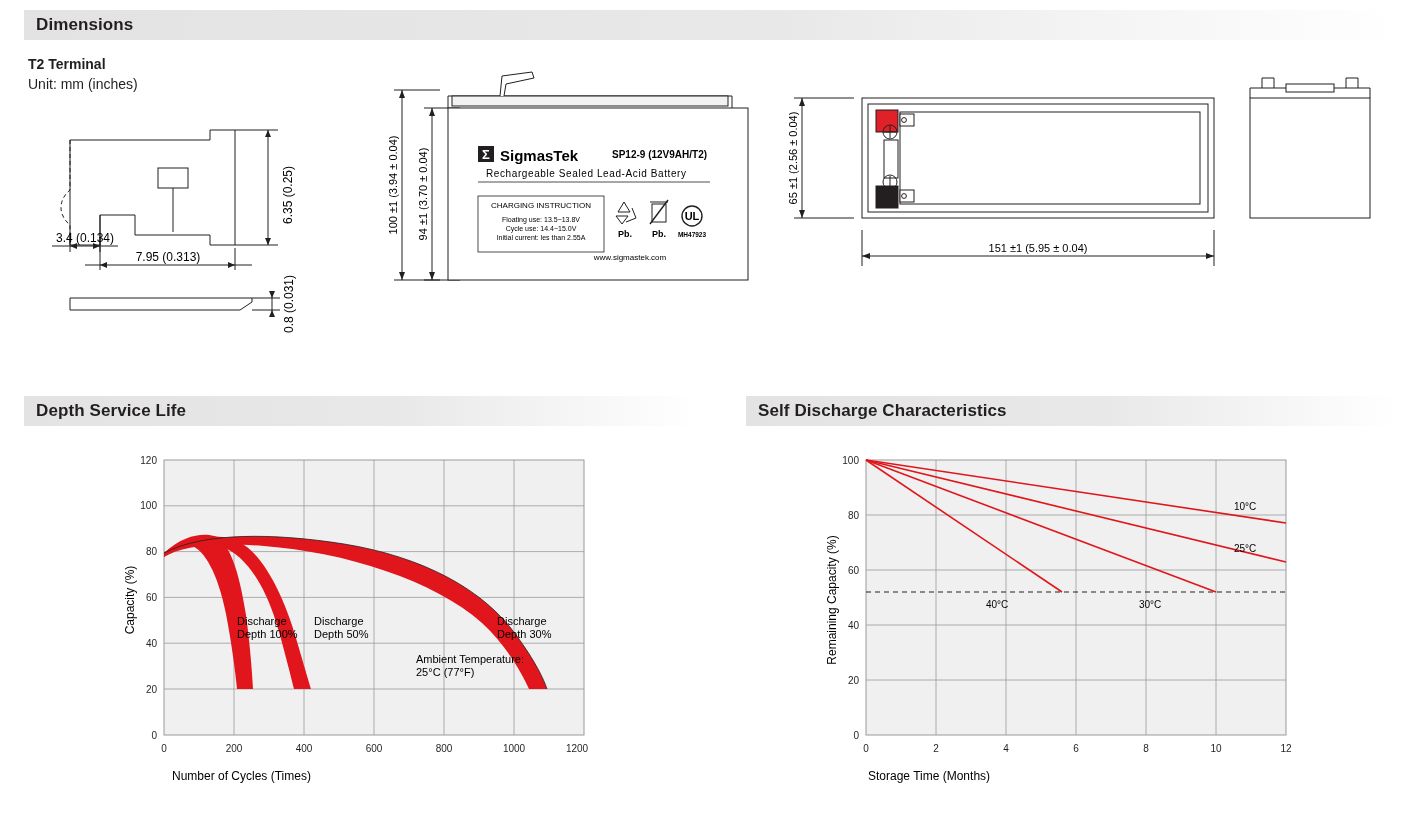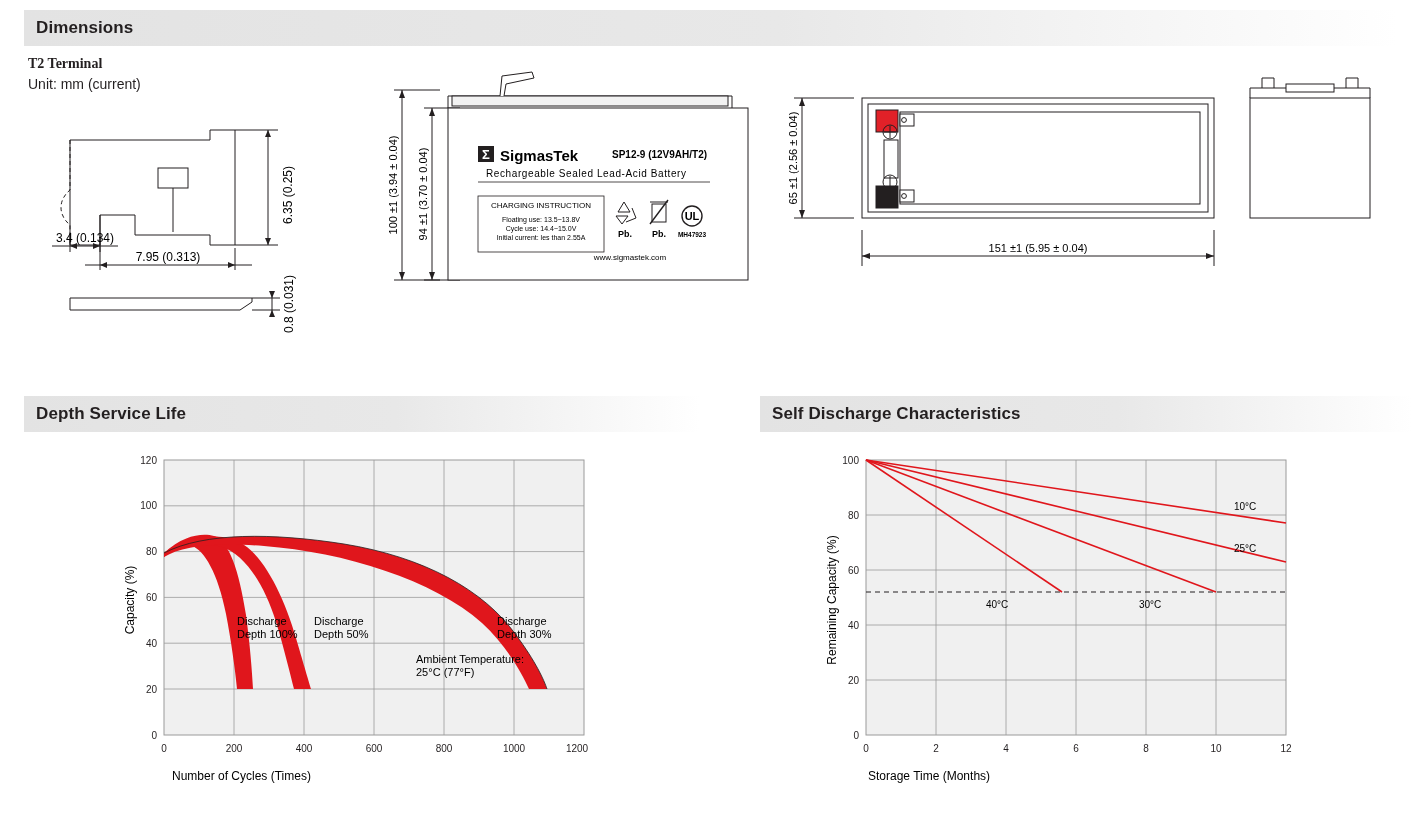--- a/index.html
+++ b/index.html
@@ -7,51 +7,51 @@
     width:1422px;height:822px;
     background:#ffffff;
     font-family:"Liberation Sans", sans-serif;
     color:#231f20;
     position:relative;
     overflow:hidden;
   }
   .section-bar{
     position:absolute;
     background:linear-gradient(to right,#e3e3e3 0%,#e8e8e8 55%,#ffffff 100%);
-    height:36px;
+    height:30px;
     display:flex;
     align-items:center;
     text-align:right;
   }
   .section-bar .title{
     font-size:17px;
     font-weight:bold;
     padding-left:12px;
     letter-spacing:.1px;
   }
   
   #dimensions-bar{left:24px;top:10px;width:1374px;}
-  #t2-label{position:absolute;left:28px;top:56px;font-size:14px;font-weight:bold;font-family:Liberation Serif, serif;}
+  #t2-label{position:absolute;left:28px;top:56px;font-size:14px;font-weight:bold;}
   #unit-label{position:absolute;left:28px;top:76px;font-size:14px;}
 
   .svg-abs{position:absolute;}
 
   
   #cycle-bar{left:24px;top:396px;width:676px;}
-  #self-bar{left:746px;top:396px;width:652px;margin-left:14px;}
+  #self-bar{left:746px;top:396px;width:652px;}
   text{font-family:"Liberation Sans", sans-serif;}
 </style>
 </head>
 <body>
 
 <div class="section-bar" id="dimensions-bar">
   <span class="title">Dimensions</span>
 </div>
 <div id="t2-label">T2 Terminal</div>
-<div id="unit-label">Unit: mm (current)</div>
+<div id="unit-label">Unit: mm (inches)</div>
 
 <svg class="svg-abs" id="terminal-drawing" style="left:40px;top:120px;" width="270" height="230" viewBox="0 0 270 230">
   <g fill="none" stroke="#231f20" stroke-width="1">
 
     <path d="M30 20 L30 70 C 18 80, 18 95, 30 105 L30 125" stroke-dasharray="4,3"></path>
 
     <path d="M30 20 L170 20 L170 10 L195 10 L195 125 L170 125 L170 115 L95 115 L95 95 L60 95 L60 125 L30 125 Z"></path>
 
     <rect x="118" y="48" width="30" height="20" fill="#ffffff"></rect>
 

